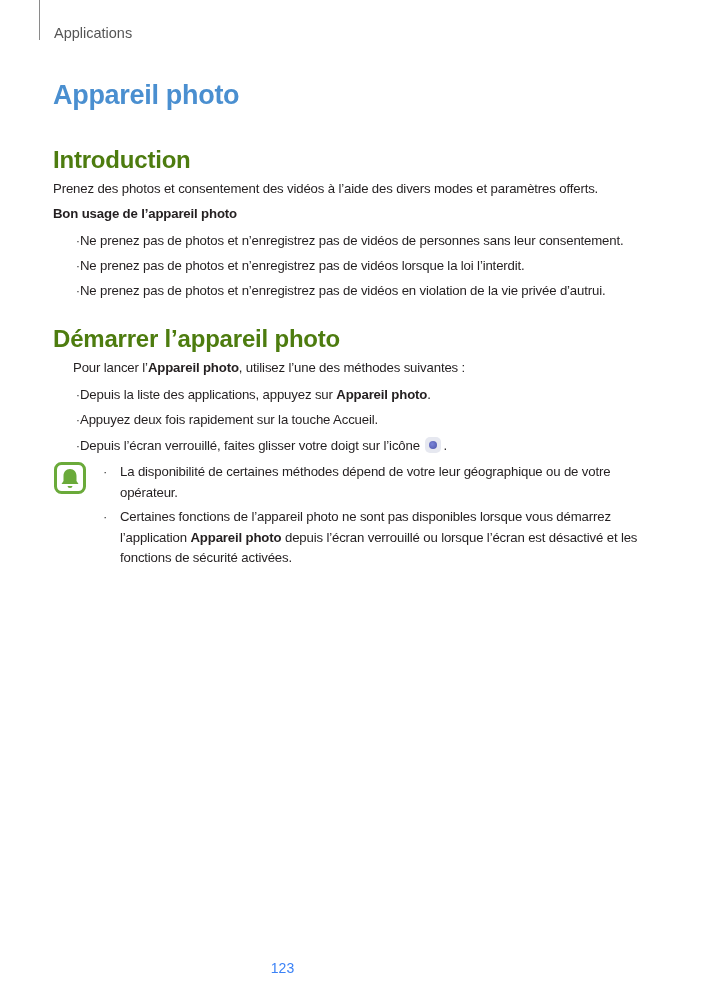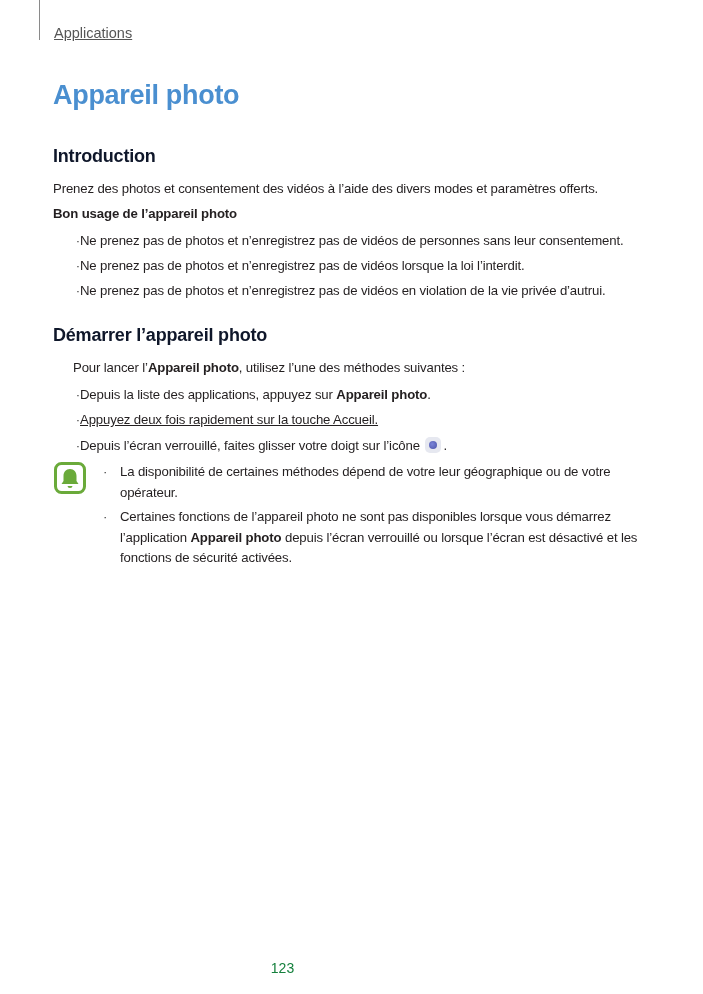--- a/index.html
+++ b/index.html
@@ -1,34 +1,34 @@
 <!DOCTYPE html>
 <html><head>
 <meta charset="utf-8">
 <style>
   html, body { margin:0; padding:0; background:#ffffff; }
   body { width:703px; height:994px; position:relative; overflow:hidden;
          font-family:"Liberation Sans", sans-serif; color:#231f20; }
   .vline { position:absolute; left:39px; top:0; width:1px; height:40px; background:#8a8a8a; }
-  .section-label { position:absolute; left:54px; top:25px; font-size:14.5px; color:#555;text-decoration:underline; }
+  .section-label { position:absolute; left:54px; top:25px; font-size:14.5px; color:#555; }
   .page-title { position:absolute; left:53px; top:80px; font-size:27px; font-weight:bold; color:#4a8fd0; letter-spacing:-0.3px; }
-  .h2 { position:absolute; left:53px; font-size:18px; font-weight:bold; color:#0f172a; letter-spacing:-0.2px; }
+  .h2 { position:absolute; left:53px; font-size:24px; font-weight:bold; color:#4d7c0f; letter-spacing:-0.2px; }
   .p { position:absolute; left:53px; font-size:13.2px; letter-spacing:-0.15px; white-space:nowrap; }
   .bold { font-weight:bold; }
   .bullet { position:absolute; left:57px; font-size:13.2px; letter-spacing:-0.15px; white-space:nowrap;text-align:right; }
   .bullet .dot { display:inline-block; width:23px; color:#444; }
   .note-icon { position:absolute; left:54px; top:462px; width:32px; height:32px; }
   .note-bullet { position:absolute; left:103px; font-size:13.2px; letter-spacing:-0.15px; line-height:20.5px; width:545px; }
   .note-bullet .dot { position:absolute; left:0; top:0; color:#444; }
   .note-bullet .txt { display:block; margin-left:17px; }
   .lock-cam { display:inline-block; width:16px; height:16px; border-radius:5px; background:#e6e8f0;
               vertical-align:-3px; margin:0 2px; position:relative; }
   .lock-cam::after { content:""; position:absolute; left:4px; top:4px; width:8px; height:8px; border-radius:50%;
               background:radial-gradient(circle at 40% 40%, #7a84d8, #4a52a8); }
-  .page-number { position:absolute; left:0; width:565px; top:960px; text-align:center; font-size:14px; color:#15803d; }
+  .page-number { position:absolute; left:0; width:565px; top:960px; text-align:center; font-size:14px; color:#3b82f6; }
 </style>
 </head>
 <body>
 
 <div class="vline"></div>
 <div class="section-label">Applications</div>
 
 <div class="page-title">Appareil photo</div>
 
 <div class="h2" style="top:146px;">Introduction</div>
@@ -36,21 +36,21 @@
 <div class="p bold" style="top:206px;">Bon usage de l’appareil photo</div>
 
 <div class="bullet" style="top:233px;"><span class="dot">·</span><span>Ne prenez pas de photos et n’enregistrez pas de vidéos de personnes sans leur consentement.</span></div>
 <div class="bullet" style="top:258px;"><span class="dot">·</span><span>Ne prenez pas de photos et n’enregistrez pas de vidéos lorsque la loi l’interdit.</span></div>
 <div class="bullet" style="top:283px;"><span class="dot">·</span><span>Ne prenez pas de photos et n’enregistrez pas de vidéos en violation de la vie privée d’autrui.</span></div>
 
 <div class="h2" style="top:325px;">Démarrer l’appareil photo</div>
 <div class="p" style="top:360px;margin-left:20px;"><span>Pour lancer l’</span><span class="bold">Appareil photo</span><span>, utilisez l’une des méthodes suivantes :</span></div>
 
 <div class="bullet" style="top:387px;"><span class="dot">·</span><span>Depuis la liste des applications, appuyez sur </span><span class="bold">Appareil photo</span><span>.</span></div>
-<div class="bullet" style="top:412px;text-decoration:underline;"><span class="dot">·</span><span>Appuyez deux fois rapidement sur la touche Accueil.</span></div>
+<div class="bullet" style="top:412px;"><span class="dot">·</span><span>Appuyez deux fois rapidement sur la touche Accueil.</span></div>
 <div class="bullet" style="top:437px;"><span class="dot">·</span><span>Depuis l’écran verrouillé, faites glisser votre doigt sur l’icône</span> <span class="lock-cam"></span><span>.</span></div>
 
 <svg class="note-icon" viewBox="0 0 32 32">
   <rect x="1.5" y="1.5" width="29" height="29" rx="6" fill="#ffffff" stroke="#6aaa3a" stroke-width="3"></rect>
   <path d="M16 7c-4 0-6.5 3-6.5 7v5l-2 3h17l-2-3v-5c0-4-2.5-7-6.5-7z" fill="#6aaa3a"></path>
   <path d="M13.5 24a2.5 2 0 0 0 5 0z" fill="#6aaa3a"></path>
 </svg>
 
 <div class="note-bullet" style="top:462px;">
     <span class="dot">·</span>

